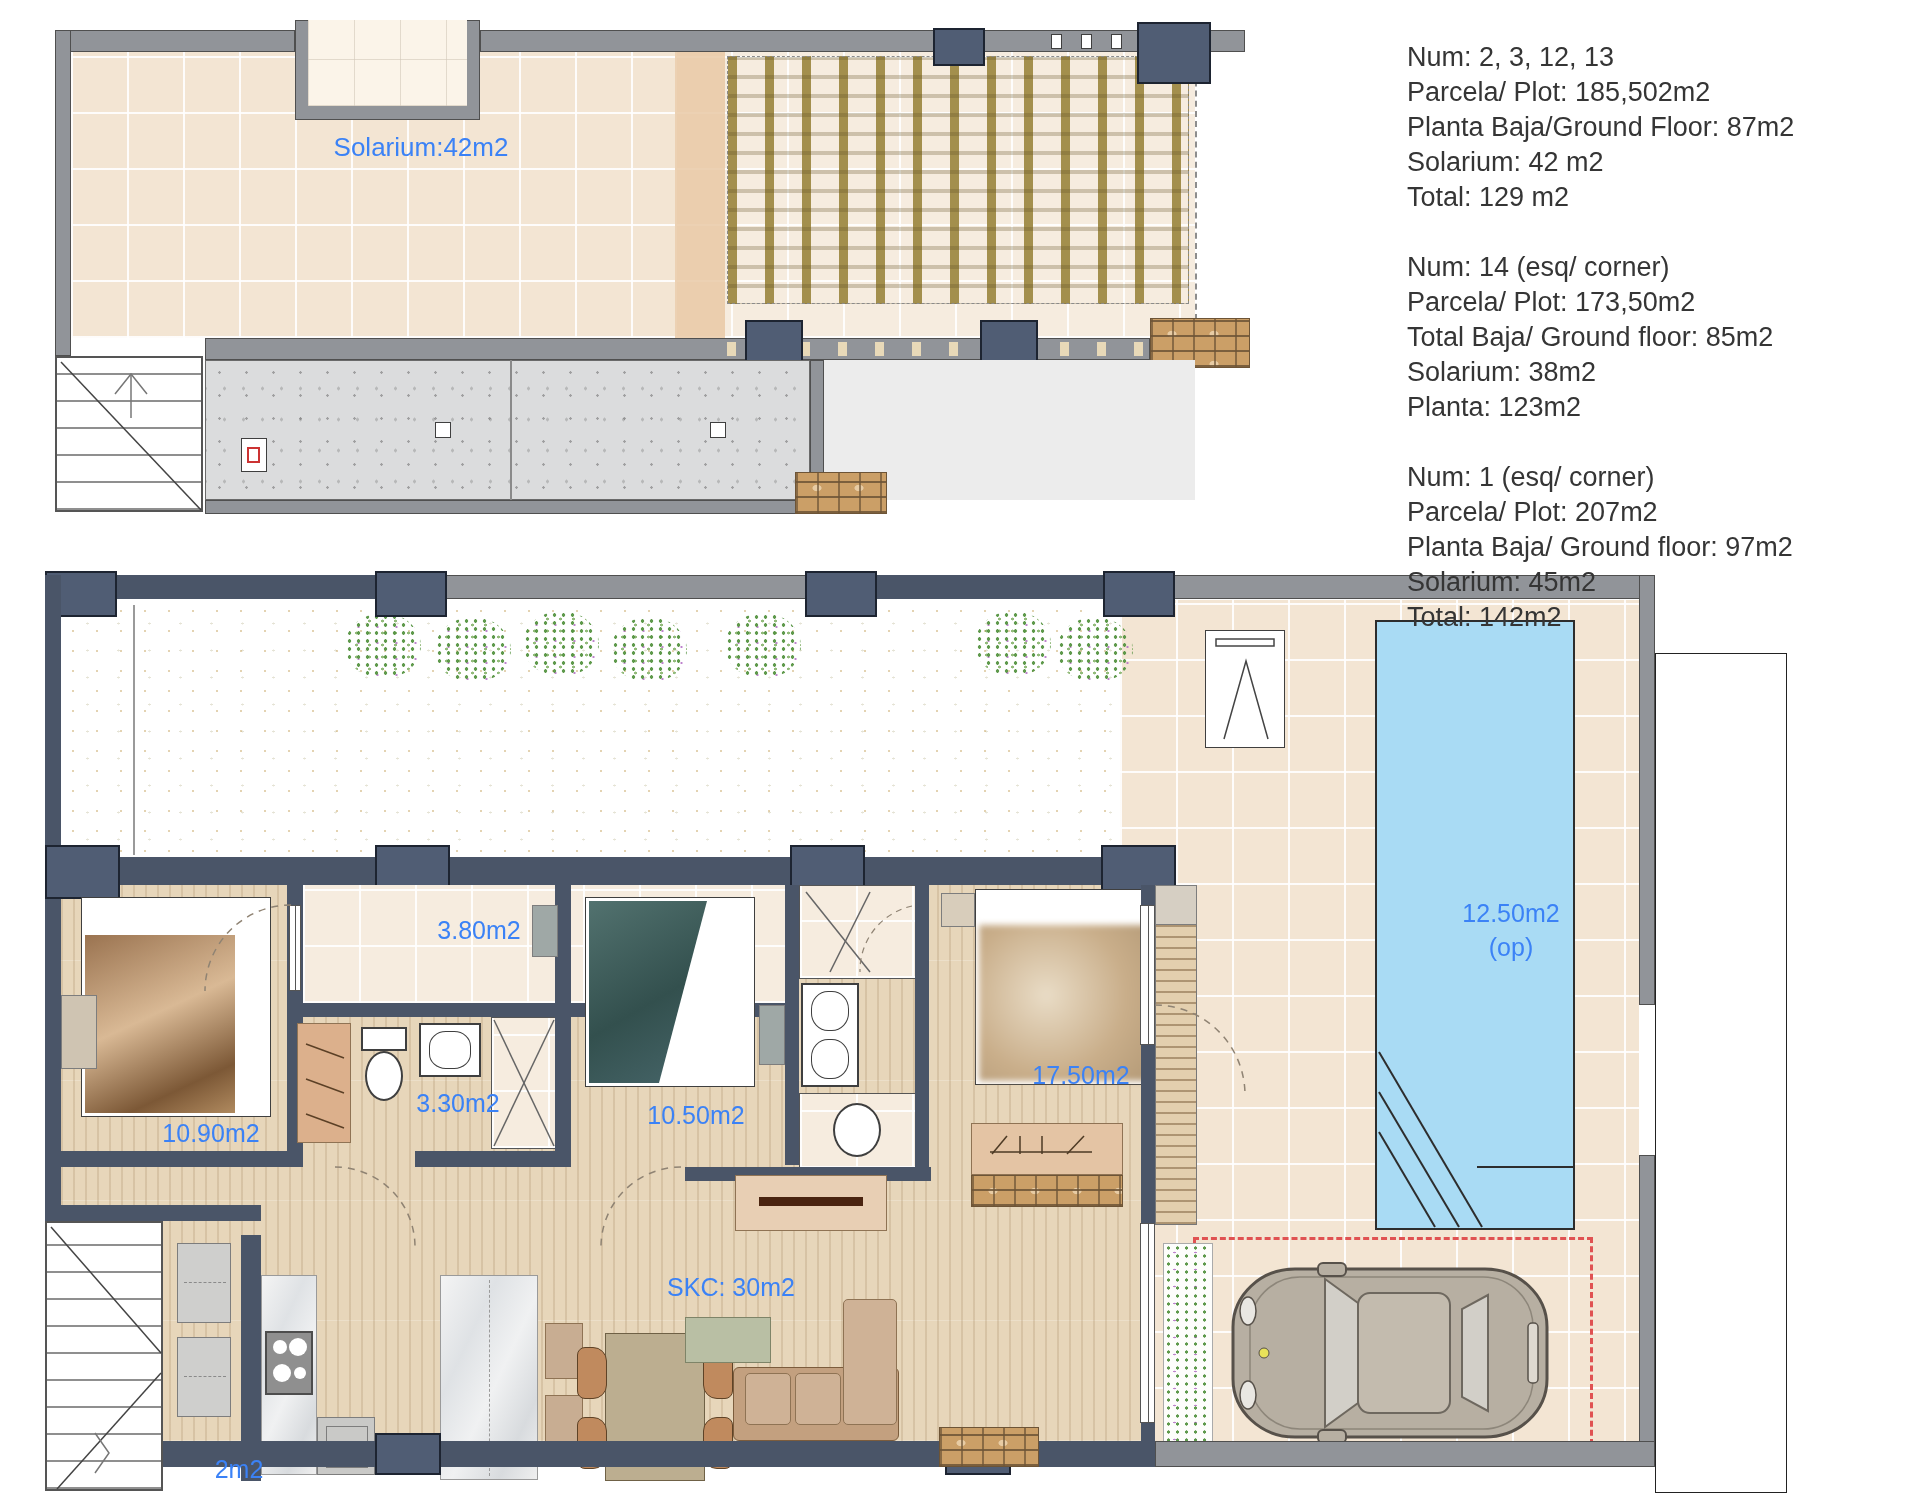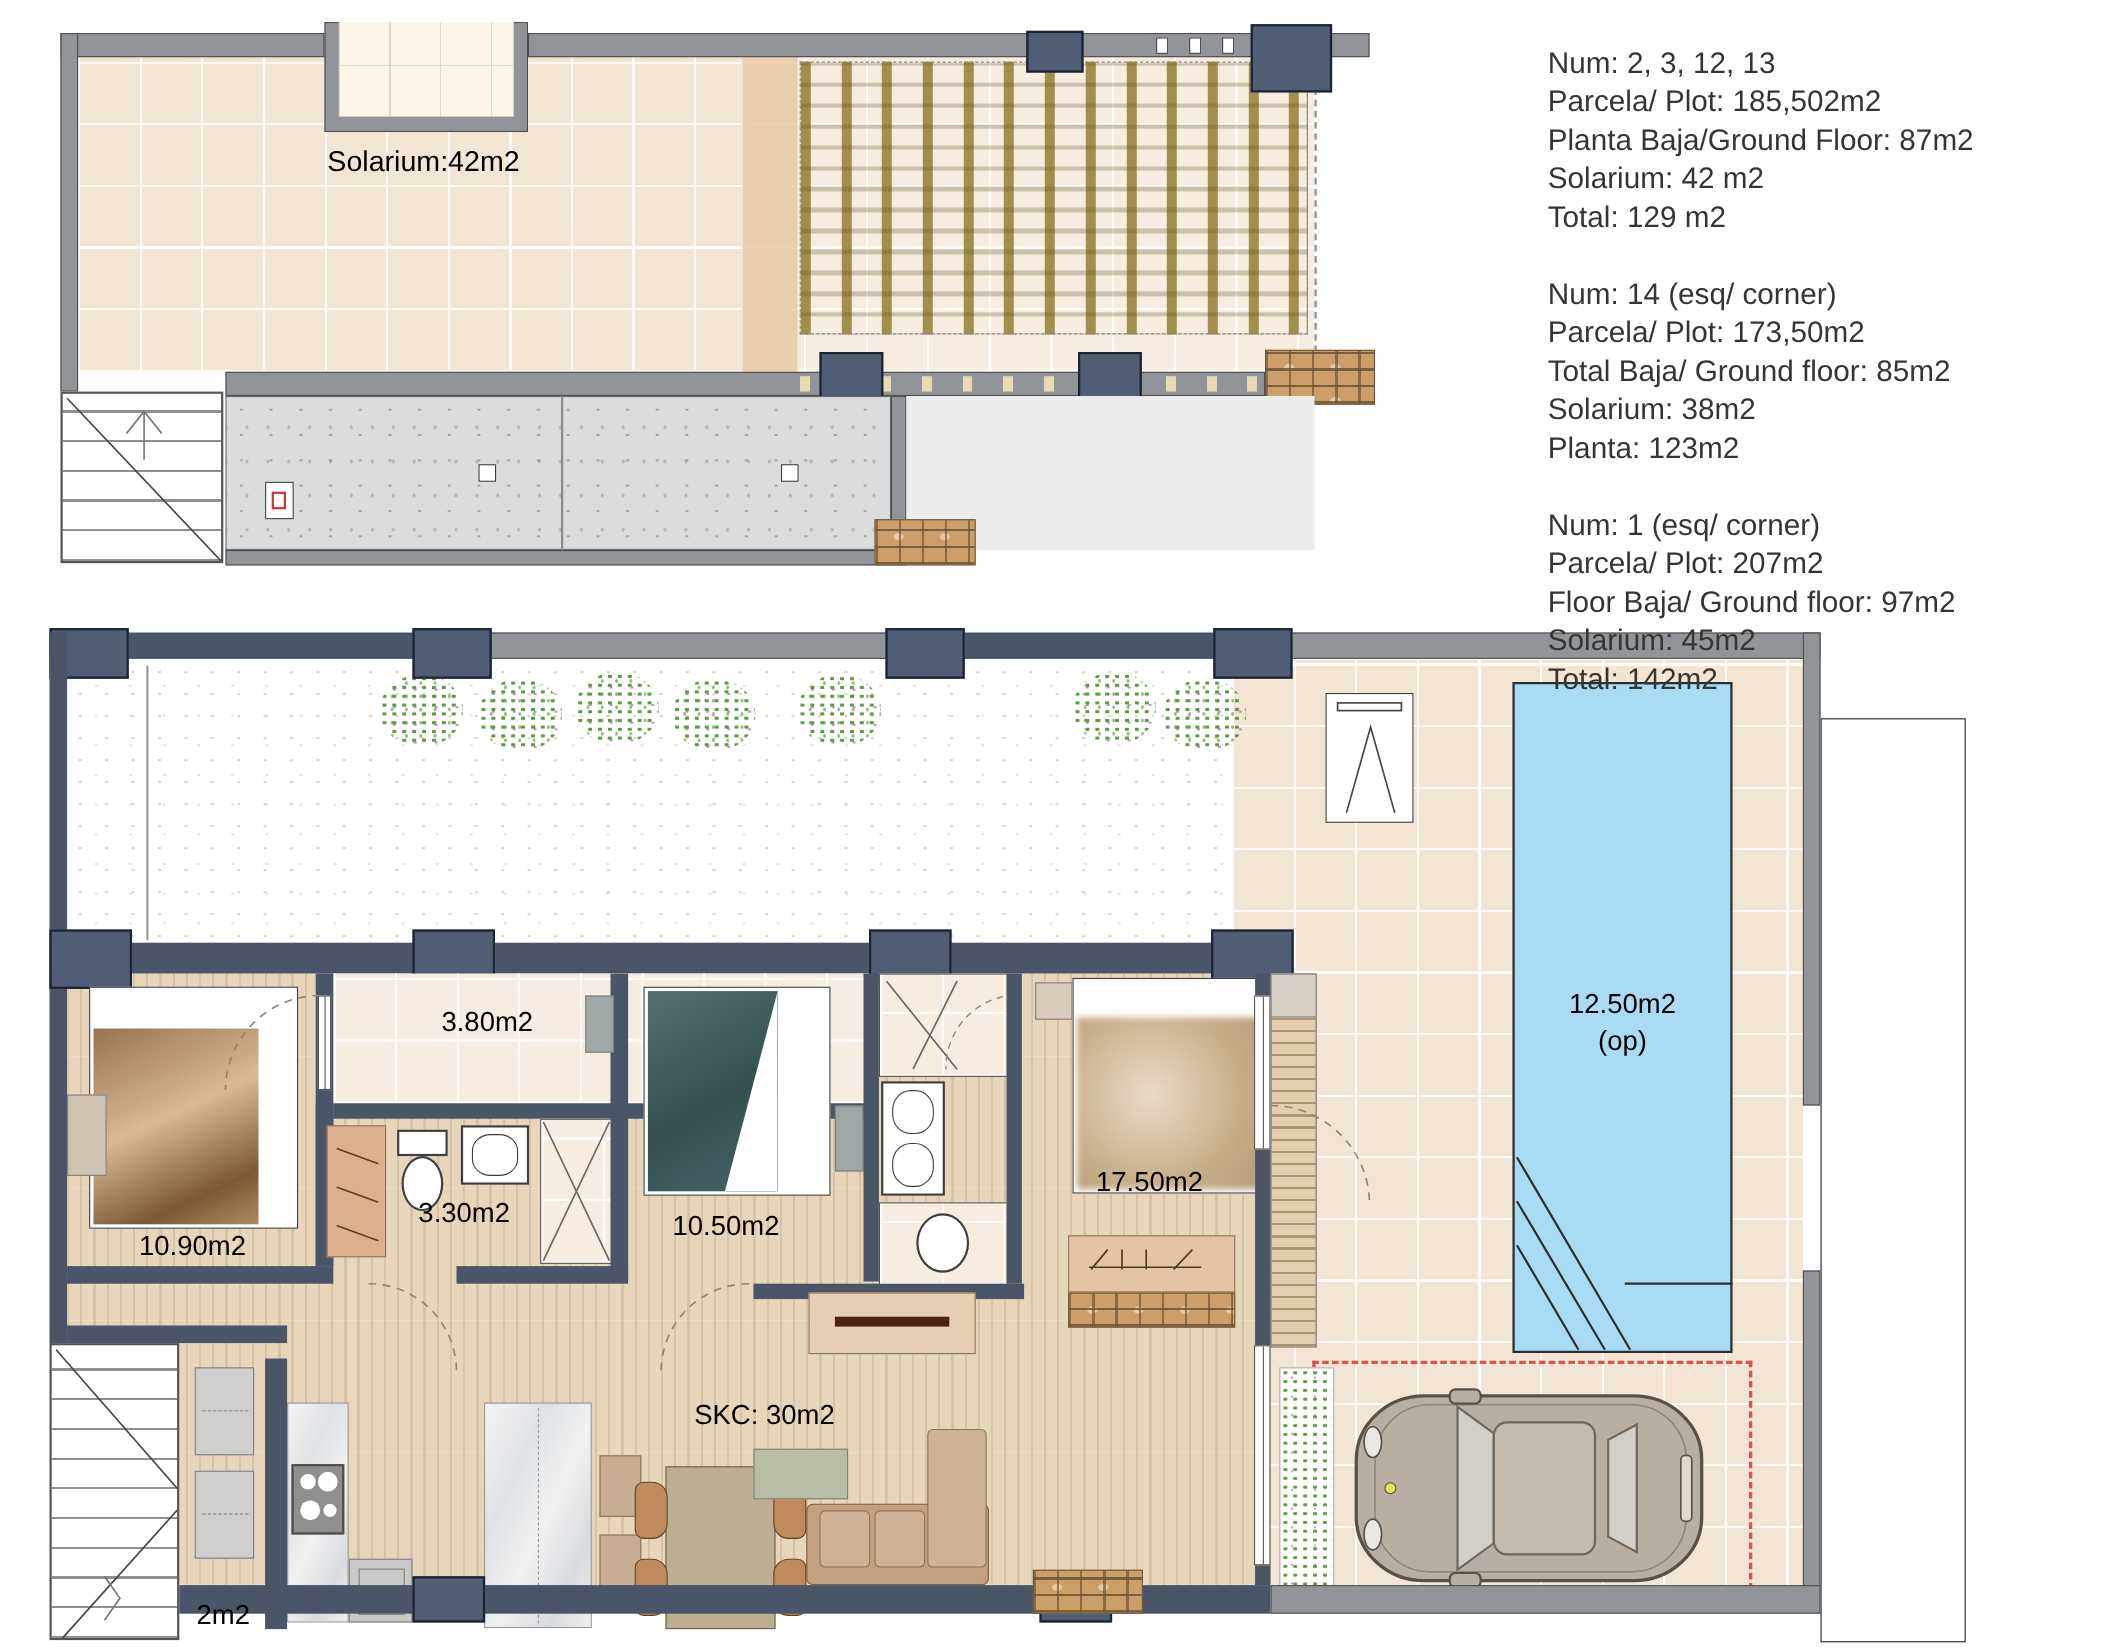--- a/index.html
+++ b/index.html
@@ -46,21 +46,21 @@
   .pool{position:absolute;background:#a9dbf4;border:2px solid #2d2d2d;box-sizing:border-box;}
   .marble{position:absolute;background:linear-gradient(115deg,#f4f4f4 0%,#dfe2e5 30%,#f0f1f2 55%,#d8dbde 80%,#efefef 100%);
     border:1px solid #9a9a9a;box-sizing:border-box;}
   .graybox{position:absolute;background:#d4d4d2;border:1px solid #7d7d7d;box-sizing:border-box;}
   
   .tanbox{position:absolute;background:#e3c9ae;border:1px solid #8f7354;box-sizing:border-box;}
   .sofa{position:absolute;background:#c3a07f;border:1.5px solid #7c5c3c;border-radius:6px;box-sizing:border-box;}
   .cushion{position:absolute;background:#cfb296;border:1px solid #8f7354;border-radius:5px;box-sizing:border-box;}
   .chair{position:absolute;background:#c08a5e;border:1.5px solid #5e4327;border-radius:8px 14px 14px 8px;box-sizing:border-box;}
   .fix{position:absolute;background:#ffffff;border:2px solid #3f3f3f;box-sizing:border-box;}
-  .label{position:absolute;font-size:25px;color:#000000;white-space:nowrap;transform:translate(-50%,-50%);}
+  .label{position:absolute;font-size:25px;color:#3b82f6;white-space:nowrap;transform:translate(-50%,-50%);margin-left:36px;}
   .stairs{position:absolute;background:#fff;border:2px solid #555;box-sizing:border-box;
     background-image:repeating-linear-gradient(0deg,#8f8f8f 0 2px,transparent 2px 27px);}
   .dashline{position:absolute;border-left:2px dashed #8d8d8d;}
   .reddash{position:absolute;border:3px dashed #e05252;box-sizing:border-box;}
   .slider{position:absolute;background:#fff;border:1.5px solid #555;box-sizing:border-box;}
   .slider:after{content:"";position:absolute;left:50%;top:0;bottom:0;border-left:1.5px solid #555;}
   
   .info{position:absolute;left:1407px;top:40px;font-size:27px;line-height:35px;color:#353535;}
   .iblock{margin-bottom:35px;}
   svg{position:absolute;overflow:visible;}
@@ -358,19 +358,19 @@
     <div class="iblock">
       <div>Num: 14 (esq/ corner)</div>
       <div>Parcela/ Plot: 173,50m2</div>
       <div>Total Baja/ Ground floor: 85m2</div>
       <div>Solarium: 38m2</div>
       <div>Planta: 123m2</div>
     </div>
     <div class="iblock">
       <div>Num: 1 (esq/ corner)</div>
       <div>Parcela/ Plot: 207m2</div>
-      <div>Floor Baja/ Ground floor: 97m2</div>
+      <div>Planta Baja/ Ground floor: 97m2</div>
       <div>Solarium: 45m2</div>
       <div>Total: 142m2</div>
     </div>
   </div>
 
 </div>
 
 </body></html>

